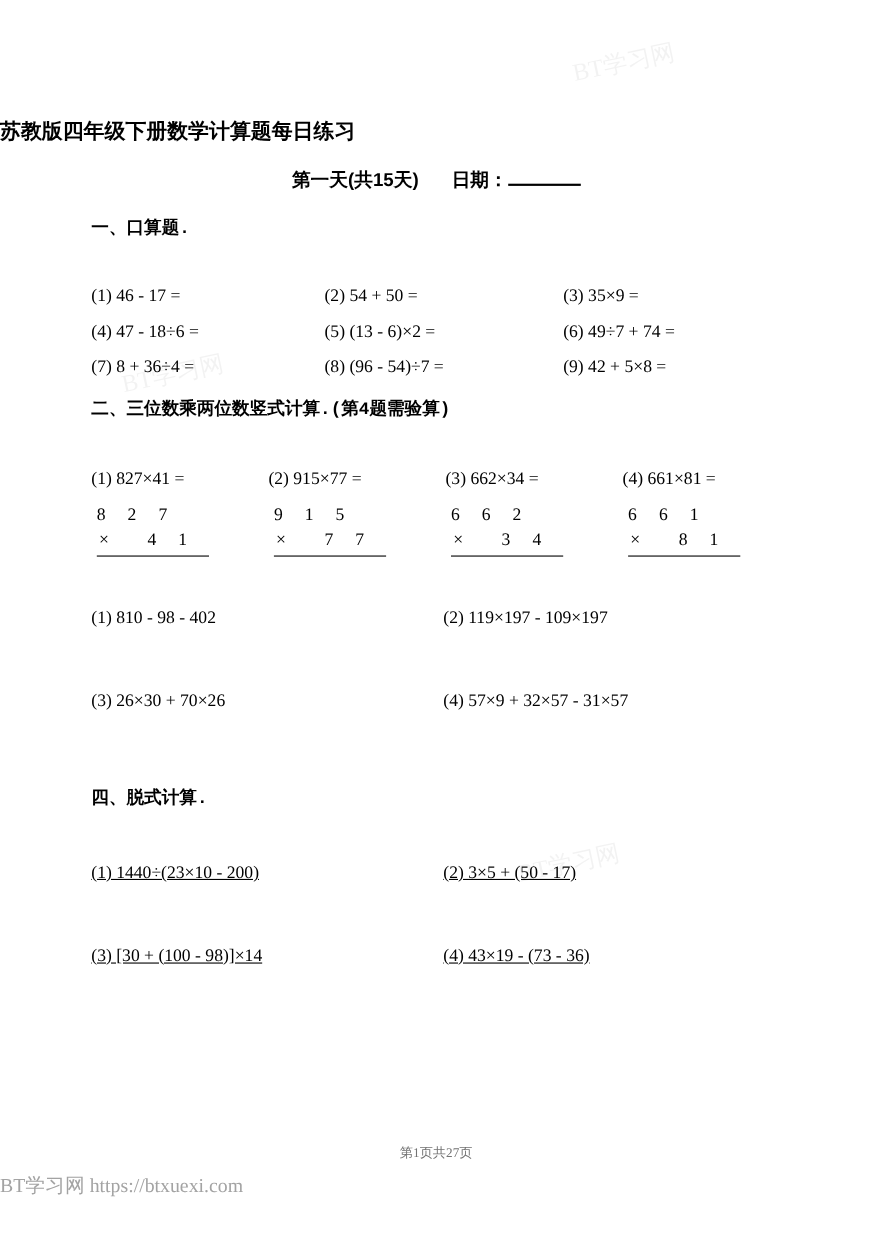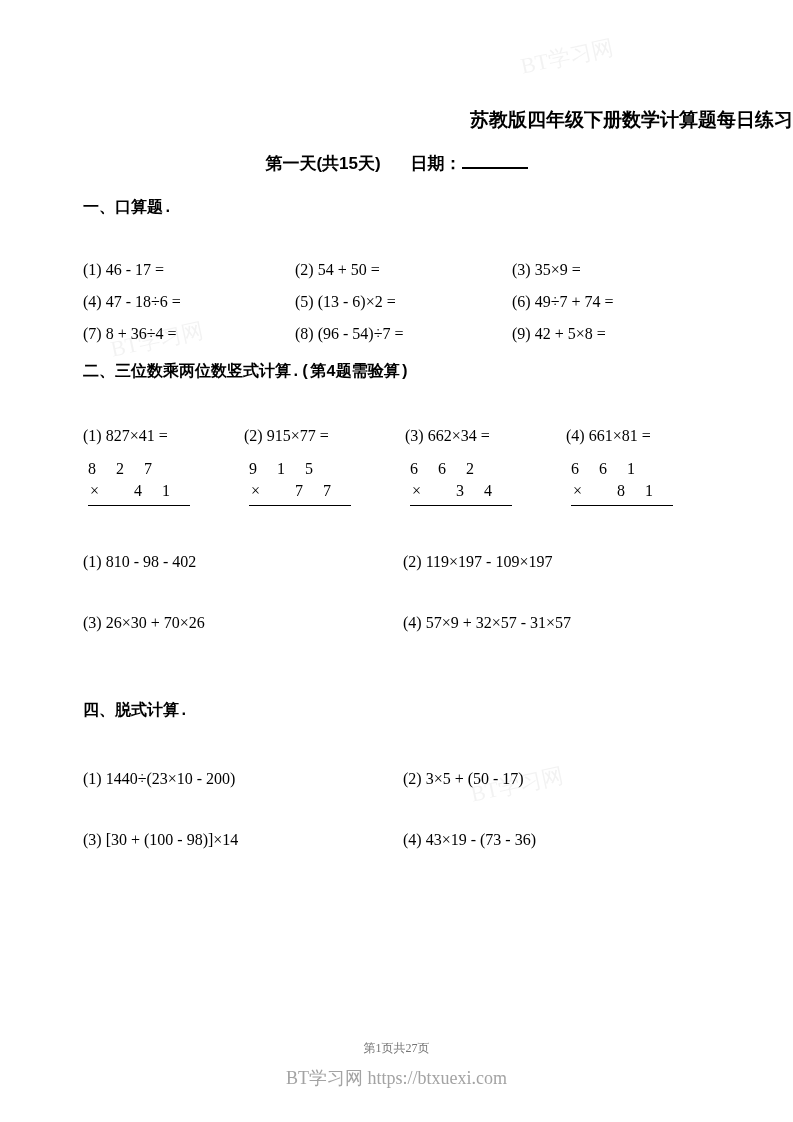--- a/index.html
+++ b/index.html
@@ -9,21 +9,21 @@
     width: 793px;
     height: 1122px;
     margin: 0 auto;
     background: #ffffff;
     color: #000000;
     font-family: "Liberation Serif", serif;
     overflow: hidden;
   }
   .title {
     padding-top: 106px;
-    text-align: right;
+    text-align: left;
     font-family: "Liberation Sans", sans-serif;
     font-size: 19px;
     font-weight: bold;
     line-height: 28px;
   }
   .subtitle {
     margin-top: 18px;
     text-align: center;
     font-family: "Liberation Sans", sans-serif;
     font-size: 17px;
@@ -82,42 +82,42 @@
     padding: 0 12px 3px 2px;
     border-bottom: 1.6px solid #000;
     line-height: 22px;
   }
   .vp-times { letter-spacing: 0; }
   .vp-bottom { letter-spacing: 8px; white-space: pre; }
   .two-col-grid {
     margin: 0 40px 0 83px;
     display: grid;
     grid-template-columns: 320px auto;
-    row-gap: 41px;
+    row-gap: 56px;
     font-size: 16px;
     line-height: 20px;
   }
   .simp-grid { margin-top: 46px; }
-  .step-grid { margin-top: 48px; }
+  .step-grid { margin-top: 48px; text-decoration: underline; }
   .footer {
     position: absolute;
     top: 1040px;
     left: 0;
     width: 100%;
     text-align: center;
     font-size: 12px;
     line-height: 16px;
     color: #737373;
   }
   .site-watermark {
     position: absolute;
     top: 1066px;
     left: 0;
     width: 100%;
-    text-align: center;
+    text-align: left;
     font-size: 18px;
     line-height: 24px;
     color: #a3a3a3;
   }
   .wm {
     position: absolute;
     font-size: 22px;
     color: rgba(0, 0, 0, 0.05);
     transform: rotate(-12deg);
     pointer-events: none;

